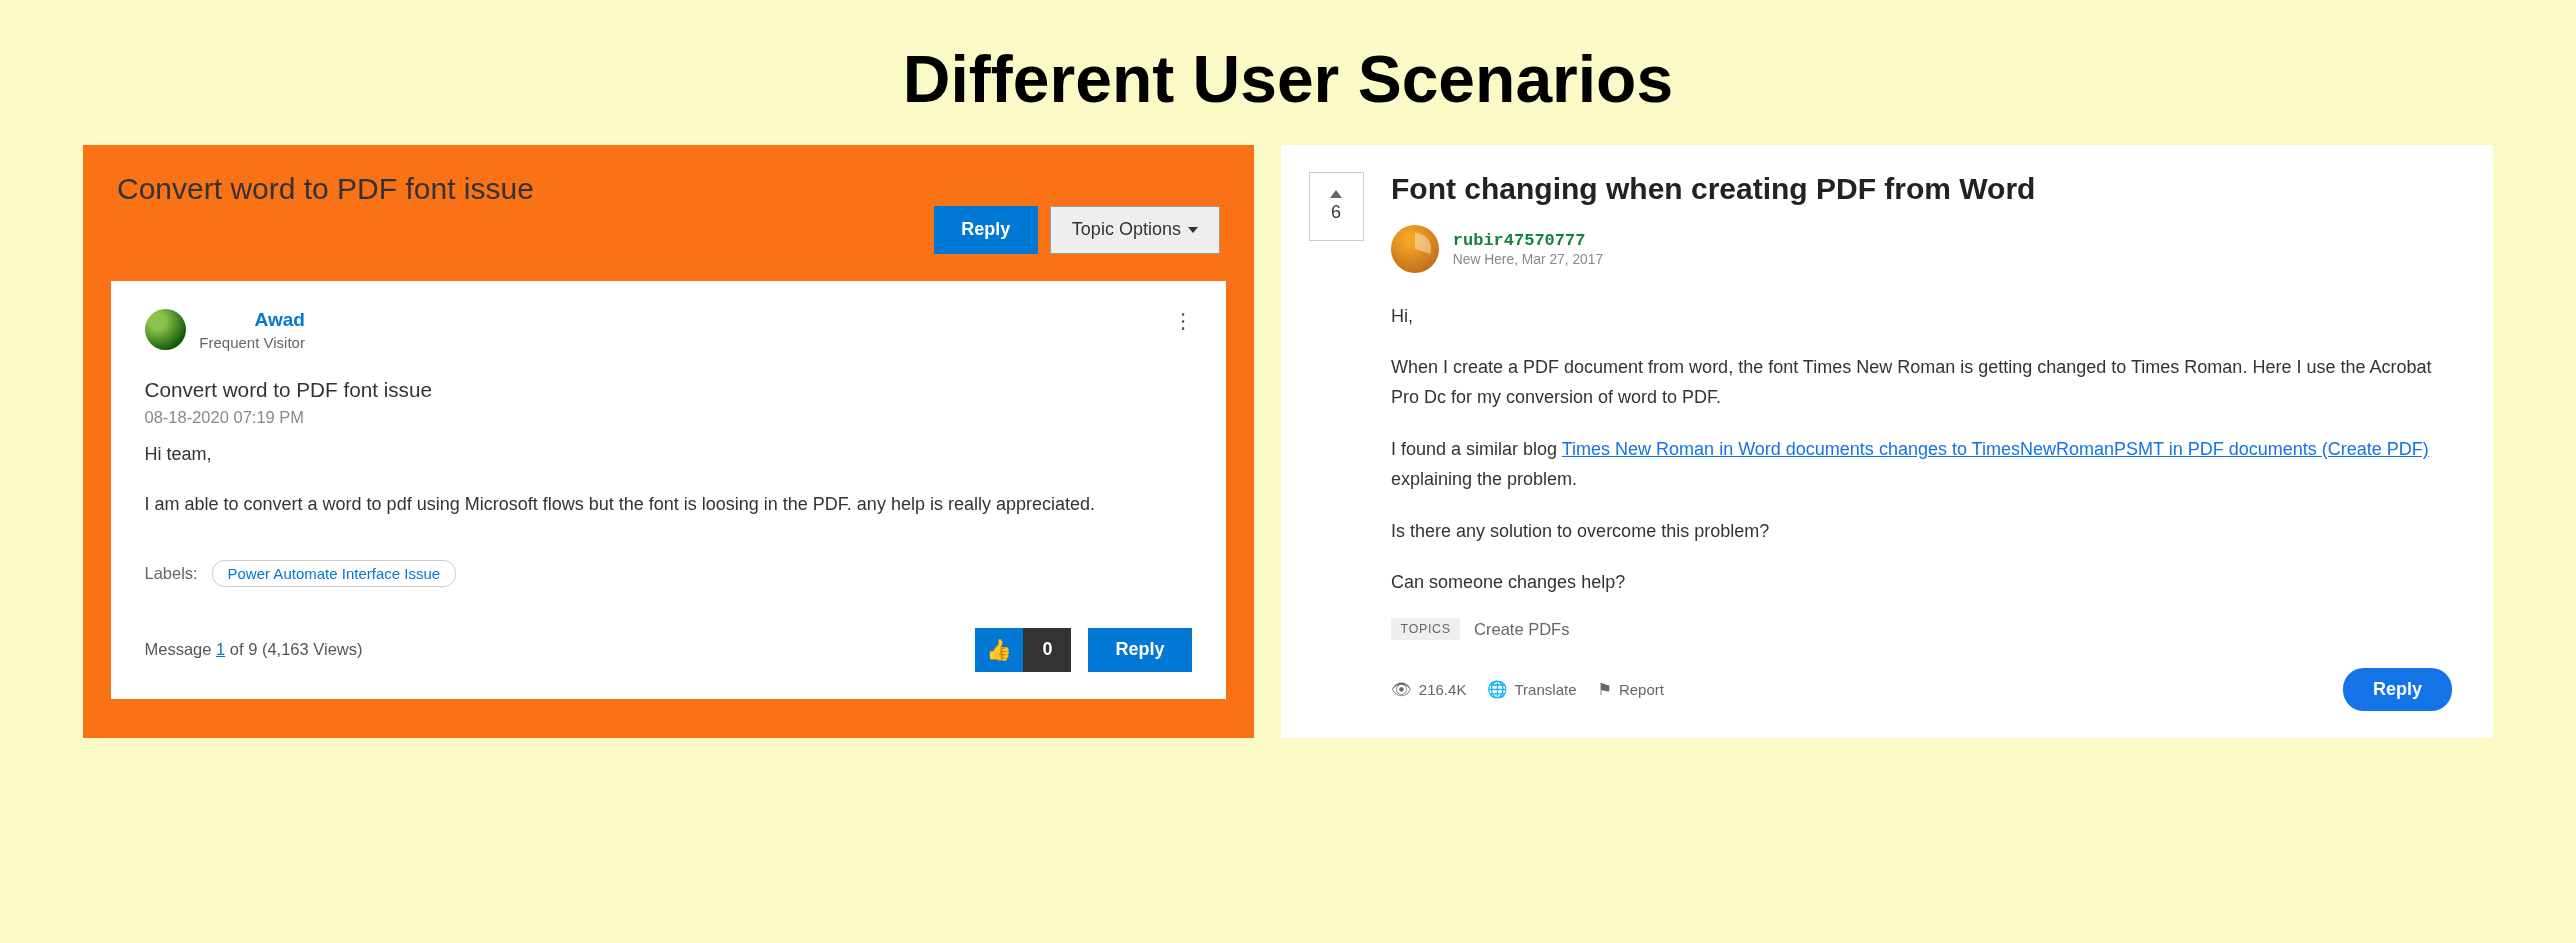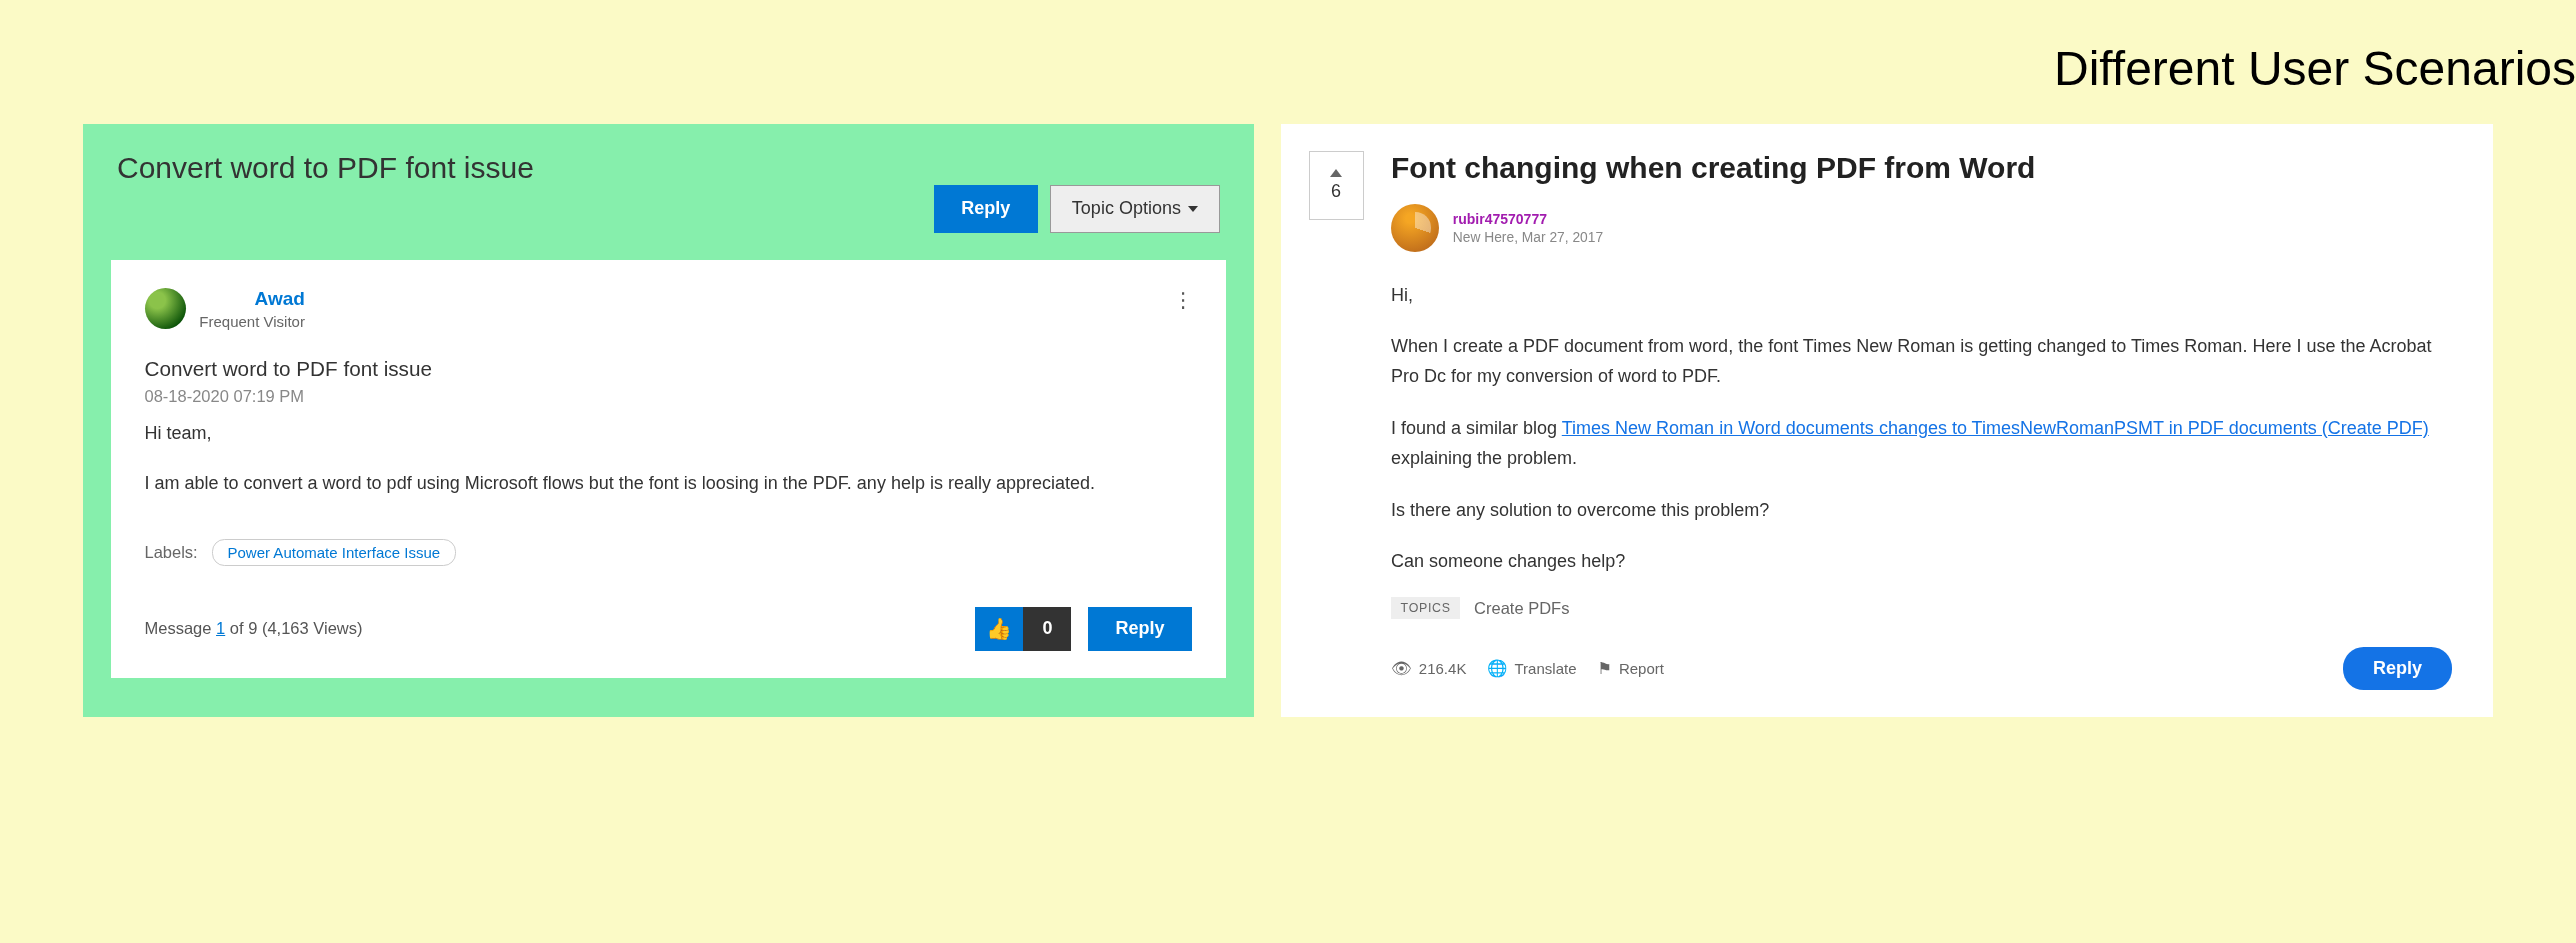--- a/index.html
+++ b/index.html
@@ -4,34 +4,34 @@
 <style>
   * { box-sizing: border-box; margin: 0; padding: 0; }
   body {
     background: #fbfac6;
     font-family: -apple-system, BlinkMacSystemFont, "Segoe UI", Arial, sans-serif;
     width: 2576px;
     height: 943px;
     transform-origin: top left;
   }
   .page-title {
-    text-align: right;
-    font-size: 48px;
-    font-weight: 400;
+    text-align: center;
+    font-size: 66px;
+    font-weight: 700;
     color: #000;
     padding: 41px 0 27.5px;
   }
   .container {
     display: flex;
     gap: 27.5px;
     padding: 0 83px;
     justify-content: center;
   }
   .card {
-    background: #86efac;
+    background: #f97316;
     flex: 1;
     max-width: 1212px;
   }
   
   .left-card { padding: 0; }
   .lc-header {
     padding: 27.5px 34px 13.8px;
     display: flex;
     justify-content: space-between;
     align-items: flex-start;
@@ -155,21 +155,21 @@
   .avatar-adobe {
     width:48px;height:48px;border-radius:50%;
     background: radial-gradient(circle at 40% 30%, #f5a623 10%, #b8651a 90%);
     position:relative;
   }
   .avatar-adobe::after{
     content:"";position:absolute;inset:8.3px;border-radius:50%;
     background: conic-gradient(#fff 0 30%, transparent 30% 100%);
     opacity:.4;
   }
-  .rc-author-name { font-size:14px; font-weight:700; color:#a21caf; }
+  .rc-author-name { font-size:17px; font-weight:700; color:#15803d;font-family:Liberation Mono, monospace; }
   .rc-author-meta { font-size:13.8px; color:#888; margin-top:2.8px;}
   .rc-body { font-size:18px; color:#333; line-height:1.7; }
   .rc-body p { margin-bottom: 20.7px; }
   .rc-body a { color:#1473e6; text-decoration:underline; }
   .topics-row { display:flex; align-items:center; gap:13.8px; margin:20.7px 0 27.5px; }
   .topics-label {
     background:#eee; color:#666; font-size:12.4px; padding:4.1px 9.6px; letter-spacing:0.7px;
   }
   .topics-value { color:#666; font-size:16.5px; }
   .rc-footer { display:flex; justify-content:space-between; align-items:center; }

